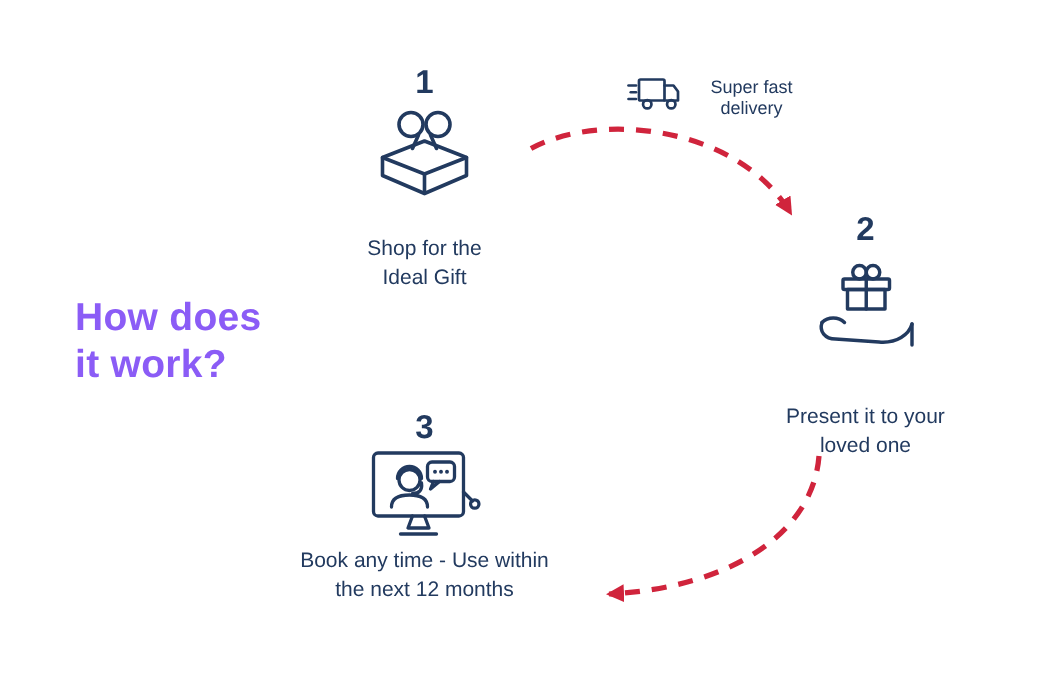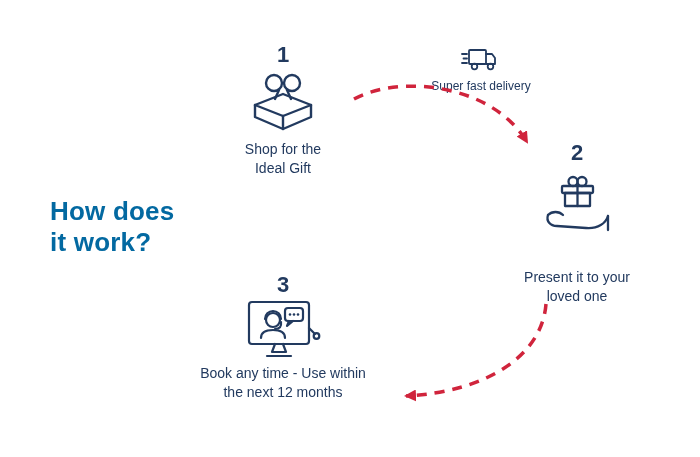--- a/index.html
+++ b/index.html
@@ -13,21 +13,21 @@
     overflow: hidden;
     color: #223a5f;
   }
   .heading {
     position: absolute;
     left: 50px;
     top: 196px;
     font-size: 26px;
     font-weight: 700;
     line-height: 1.18;
-    color: #0369a1;
+    color: #8b5cf6;
     white-space: pre-line;
     letter-spacing: 0.2px;
   }
   .step {
     position: absolute;
     display: flex;
     flex-direction: column;
     align-items: center;
     text-align: center;
   }
@@ -39,34 +39,34 @@
   }
   .icon { display: flex; align-items: center; justify-content: center; }
   .label {
     font-size: 14px;
     line-height: 1.35;
     color: #223a5f;
     white-space: pre-line;
   }
   .step1 { left: 213px; top: 42px; width: 140px; }
   .step1 .icon { margin-top: 4px; }
-  .step1 .label { margin-top: 4px; }
+  .step1 .label { margin-top: 20px; }
   .step2 { left: 502px; top: 140px; width: 150px; }
   .step2 .icon { margin-top: 8px; }
   .step2 .label { margin-top: 36px; }
   .step3 { left: 188px; top: 272px; width: 190px; }
   .step3 .icon { margin-top: 2px; }
   .step3 .label { margin-top: 0; }
   .delivery {
     position: absolute;
     left: 418px;
     top: 46px;
     width: 126px;
     display: flex;
-    flex-direction: column;
+    flex-direction: row;
     align-items: center;
     text-align: center;
   }
   .dlabel {
     margin-top: 5px;
     font-size: 12px;
     color: #223a5f;
   }
   .arrows {
     position: absolute;

